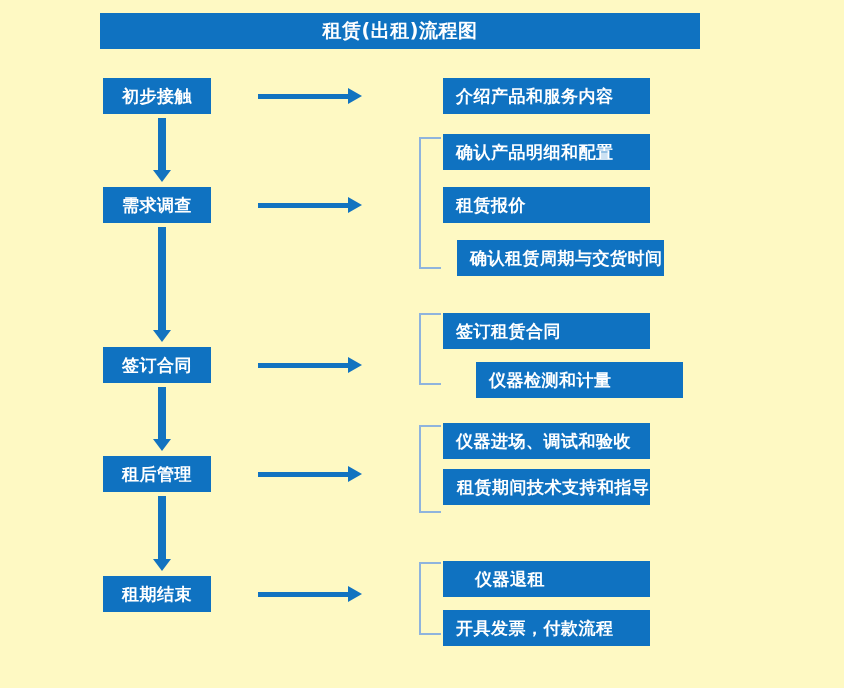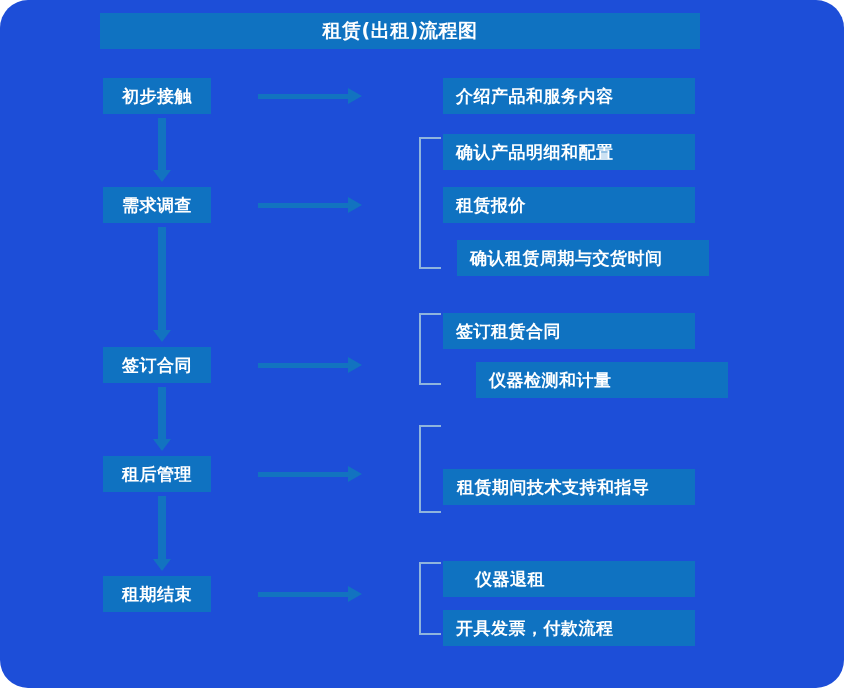--- a/index.html
+++ b/index.html
@@ -8,23 +8,22 @@
     padding: 0;
     background: #ffffff;
   }
   body {
     font-family: "DejaVu Sans", "Liberation Sans", sans-serif;
   }
   #canvas {
     position: relative;
     width: 844px;
     height: 688px;
-    background: #1d4ed8;
+    background: #fef9c3;
     overflow: hidden;
-    border-radius: 28px;
   }
 
   
   .box {
     position: absolute;
     background: #0f72c1;
     color: #ffffff;
     display: flex;
     align-items: center;
     font-weight: bold;
@@ -45,21 +44,21 @@
   .stage-box {
     left: 103px;
     width: 108px;
     height: 36px;
     justify-content: center;
     font-size: 17px;
   }
 
   .detail-box {
     left: 443px;
-    width: 252px;
+    width: 207px;
     height: 36px;
     justify-content: flex-start;
     padding-left: 13px;
     font-size: 17px;
   }
 
   
   .h-arrow {
     position: absolute;
     height: 24px;
@@ -193,20 +192,21 @@
   <div class="box detail-box" style="top:134px;">确认产品明细和配置</div>
 
   <div class="box detail-box" style="top:187px;">租赁报价</div>
 
   <div class="box detail-box" style="top:240px;margin-left:14px;">确认租赁周期与交货时间</div>
 
   <div class="box detail-box" style="top:313px;">签订租赁合同</div>
 
   <div class="box detail-box" style="top:362px;margin-left:33px;">仪器检测和计量</div>
 
+  <div class="box detail-box" style="top:423px;">仪器进场、调试和验收</div>
 
   <div class="box detail-box" style="top:469px;padding-left:14px;">租赁期间技术支持和指导</div>
 
   <div class="box detail-box" style="top:561px;padding-left:32px;">仪器退租</div>
 
   <div class="box detail-box" style="top:610px;">开具发票，付款流程</div>
 
 </div>
 
 </body></html>

